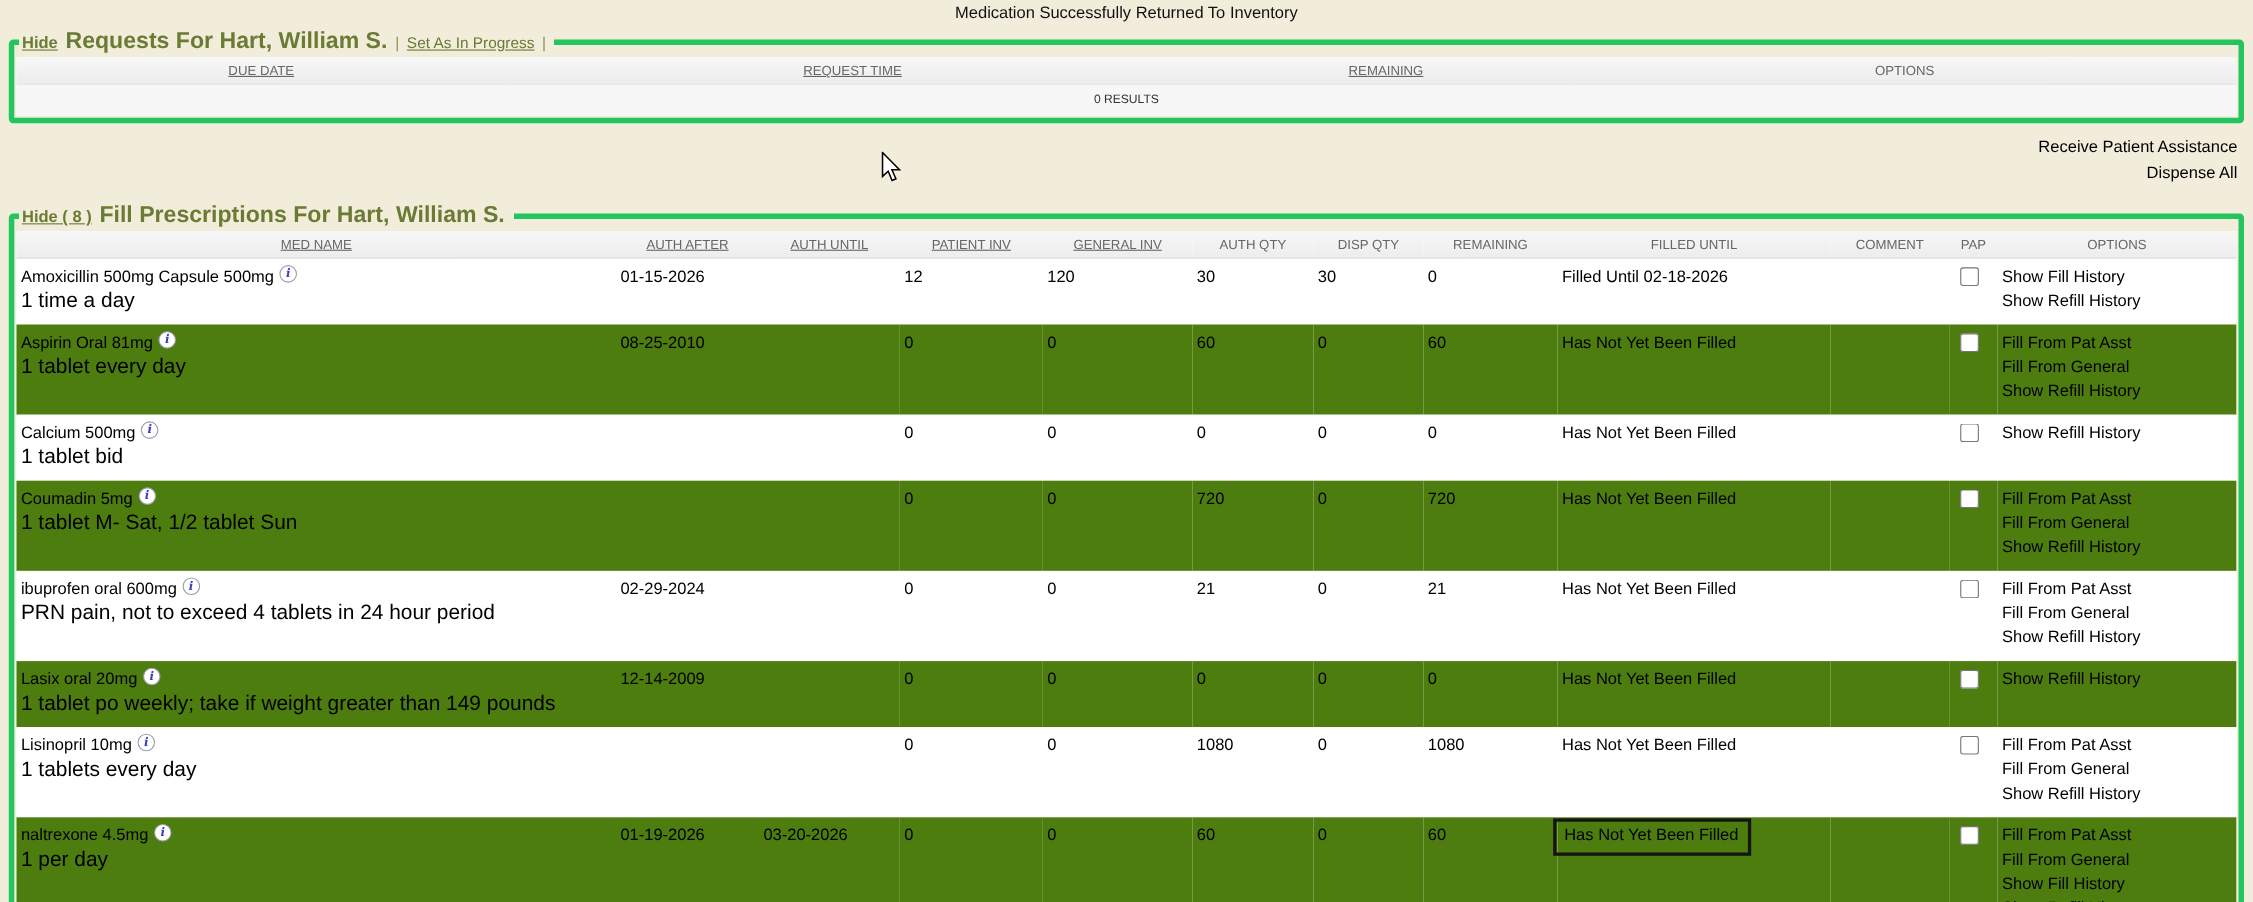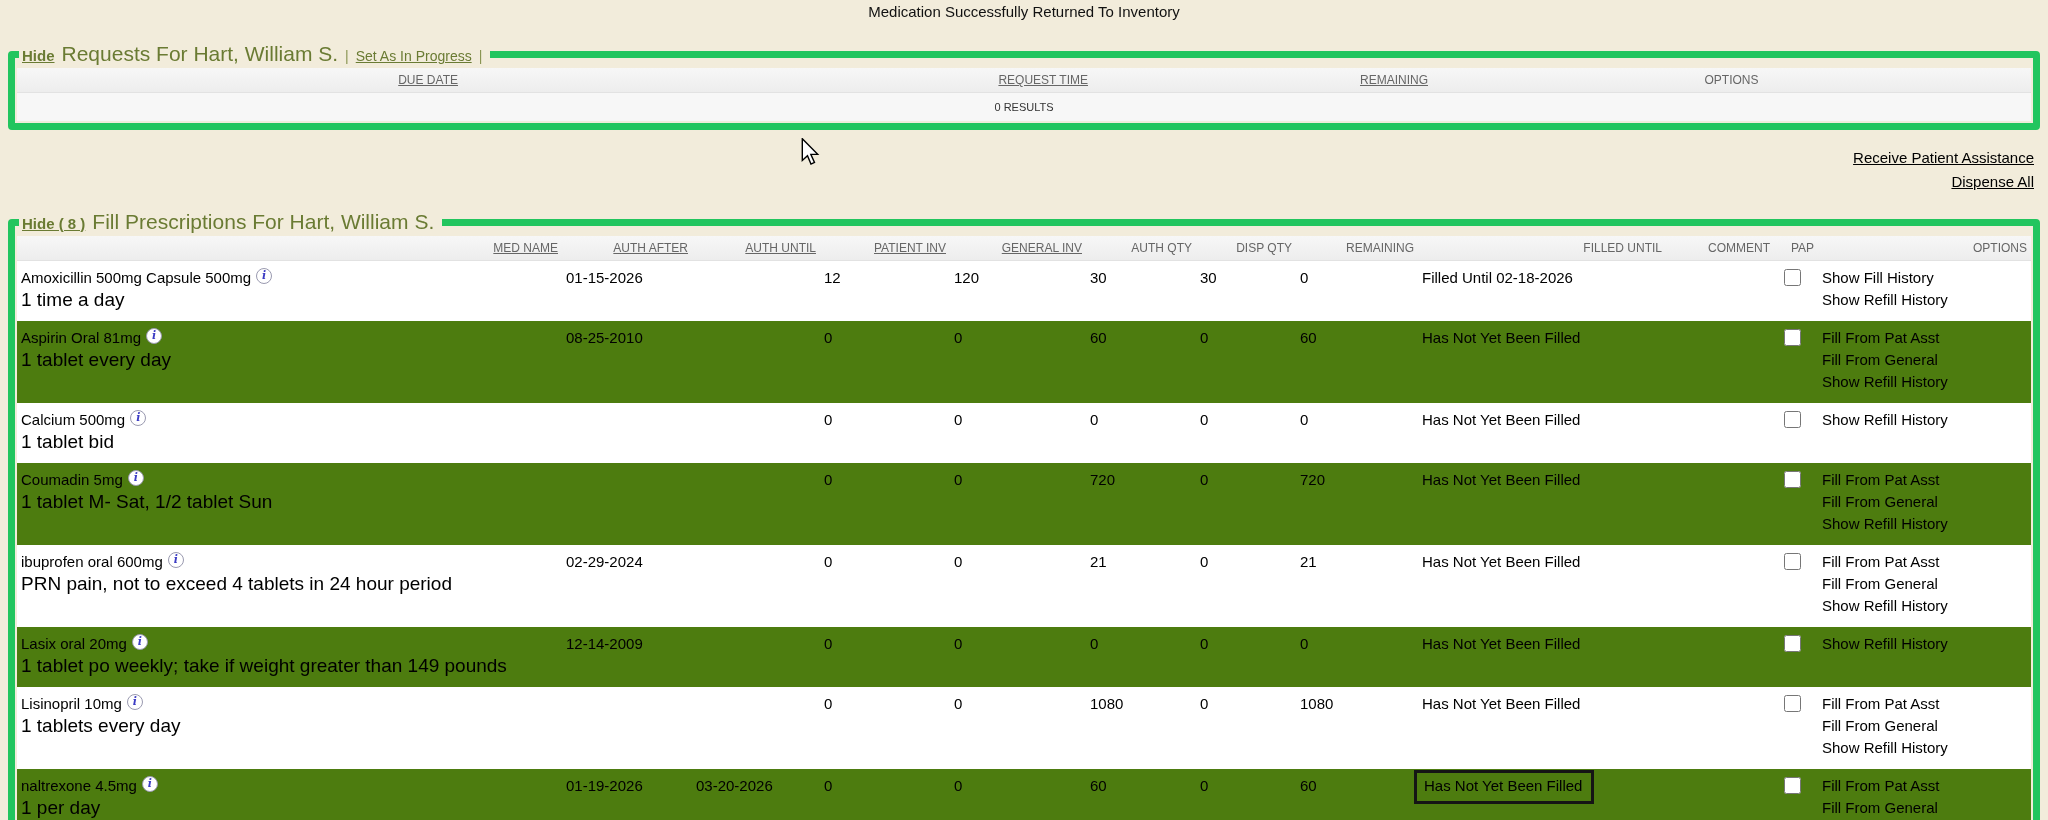--- a/index.html
+++ b/index.html
@@ -1,31 +1,31 @@
 <!DOCTYPE html>
 <html><head>
 <meta charset="utf-8">
 <style>
   * { box-sizing: border-box; margin: 0; padding: 0; }
   html,body { width: 2048px; background: #f2ecdb; font-family: "Liberation Sans", sans-serif; color:#000; }
   body { position: relative; min-height: 820px; }
 
   .status-msg { text-align:center; font-size:15px; padding:3px 16px 6px; color:#111; }
 
-  fieldset { border:7px solid #22c55e; border-radius:4px; margin:16px 8px; padding:2px; background:transparent; }
+  fieldset { border:5px solid #22c55e; border-radius:4px; margin:0 8px; padding:2px; background:transparent; }
   legend { padding:0 8px 0 3px; margin-left:2px; }
   .legend-inner { display:flex; align-items:baseline; gap:7px; white-space:nowrap; }
   .hide-link { color:#6a7b33; font-weight:bold; font-size:15px; text-decoration:underline; cursor:pointer; }
-  .section-title { color:#6a7b33; font-weight:normal; font-size:21px; }
+  .section-title { color:#6a7b33; font-weight:bold; font-size:21px; }
   .legend-sep { color:#8a9553; font-size:14px; }
   .sub-link { color:#6a7b33; font-size:14px; text-decoration:underline; cursor:pointer; }
 
   table { width:100%; border-collapse:collapse; background:#fff; }
   thead th { background:linear-gradient(#f7f7f7,#ededed); color:#666; font-size:12px; font-weight:normal;
-             text-align:right; padding:5px 4px; border-bottom:1px solid #e2e2e2; white-space:nowrap; }
+             text-align:center; padding:5px 4px; border-bottom:1px solid #e2e2e2; white-space:nowrap; }
   thead th.sortable { text-decoration:underline; cursor:pointer; }
   thead th.center { text-align:center; }
 
   td { font-size:15px; vertical-align:top; padding:6px 4px 10px; line-height:22px; }
   tr.row-even { background:#fff; }
   tr.row-odd  { background:#4d7c0f; }
 
   .empty-row td, .footer-row td { text-align:center; font-size:11px; color:#333; background:#f7f7f7;
              border-top:1px solid #e4e4e4; padding:7px 0; line-height:14px; }
 
@@ -34,21 +34,21 @@
                background:#fff; color:#3c3cc4; font:italic bold 11px/14px "DejaVu Serif", serif;
                text-align:center; vertical-align:4px; margin-left:5px; cursor:pointer; }
   .sig { font-size:19px; }
 
   .opt-link { display:block; color:#000; text-decoration:none; cursor:pointer; line-height:22px; white-space:nowrap; }
   .pap-box { width:17px; height:17px; margin:2px 0 0 6px; accent-color:#fff; cursor:pointer; }
 
   .boxed { display:inline-block; border:3px solid #151515; padding:2px 9px 4px 7px; margin:-5px 0 0 -8px; }
 
   .side-links { text-align:right; margin:10px 14px 14px; }
-  .side-links a { display:block; color:#000; font-size:15px; text-decoration:underline; cursor:pointer; line-height:24px; }
+  .side-links a { display:block; color:#000; font-size:15px; cursor:pointer; line-height:24px; }
 
   .cursor { position:absolute; left:798px; top:138px; width:24px; height:28px; pointer-events:none; z-index:10; }
 </style>
 </head>
 <body>
 
 <div class="status-msg">Medication Successfully Returned To Inventory</div>
 
 <fieldset>
   <legend>

